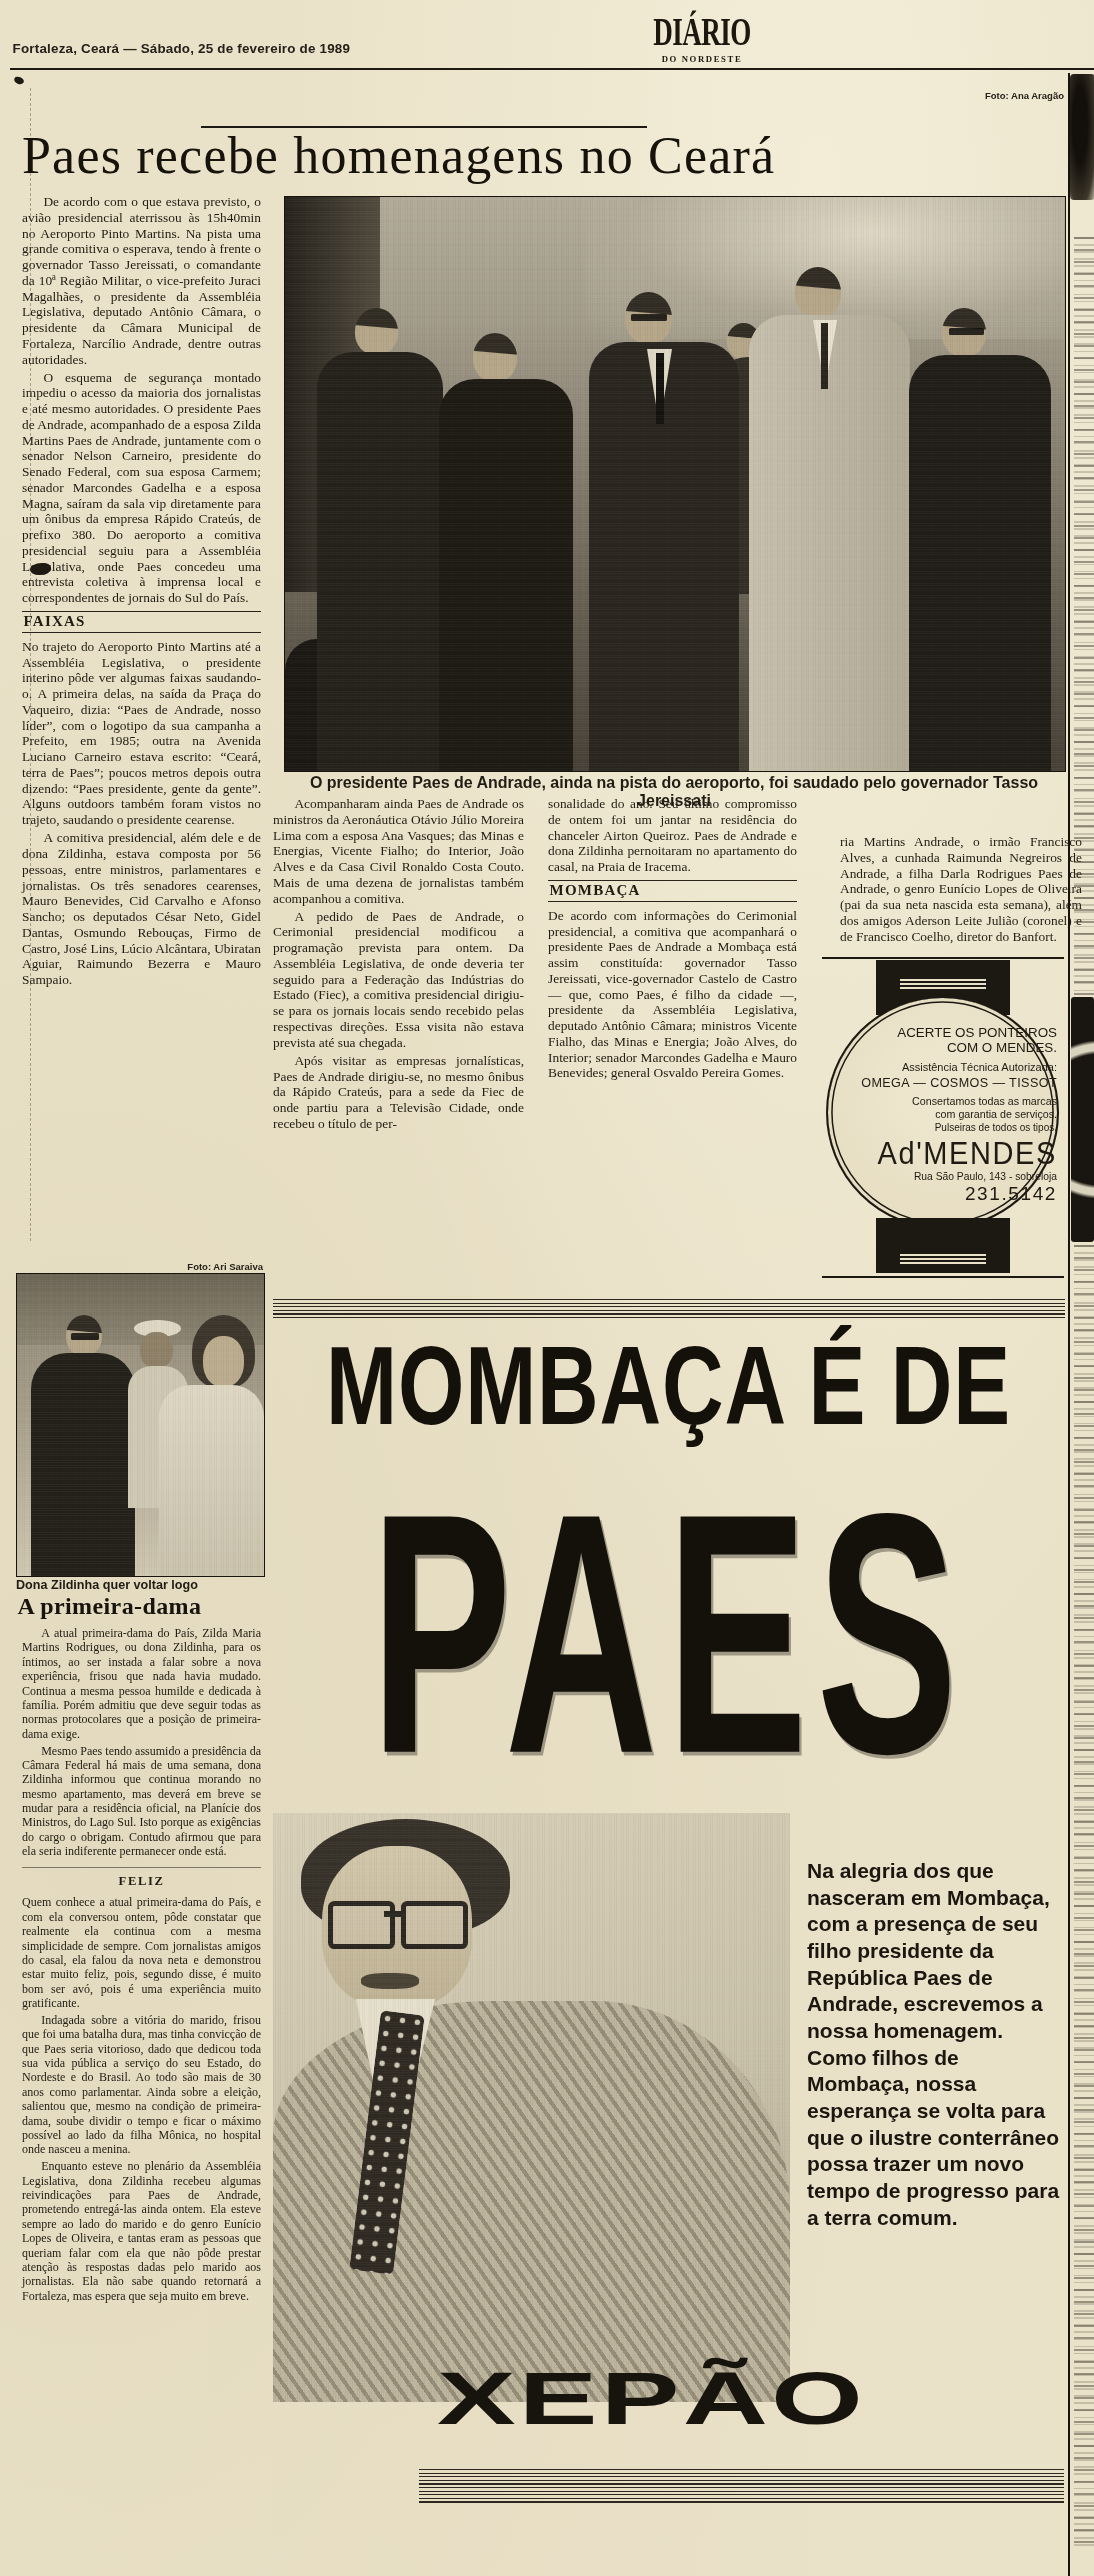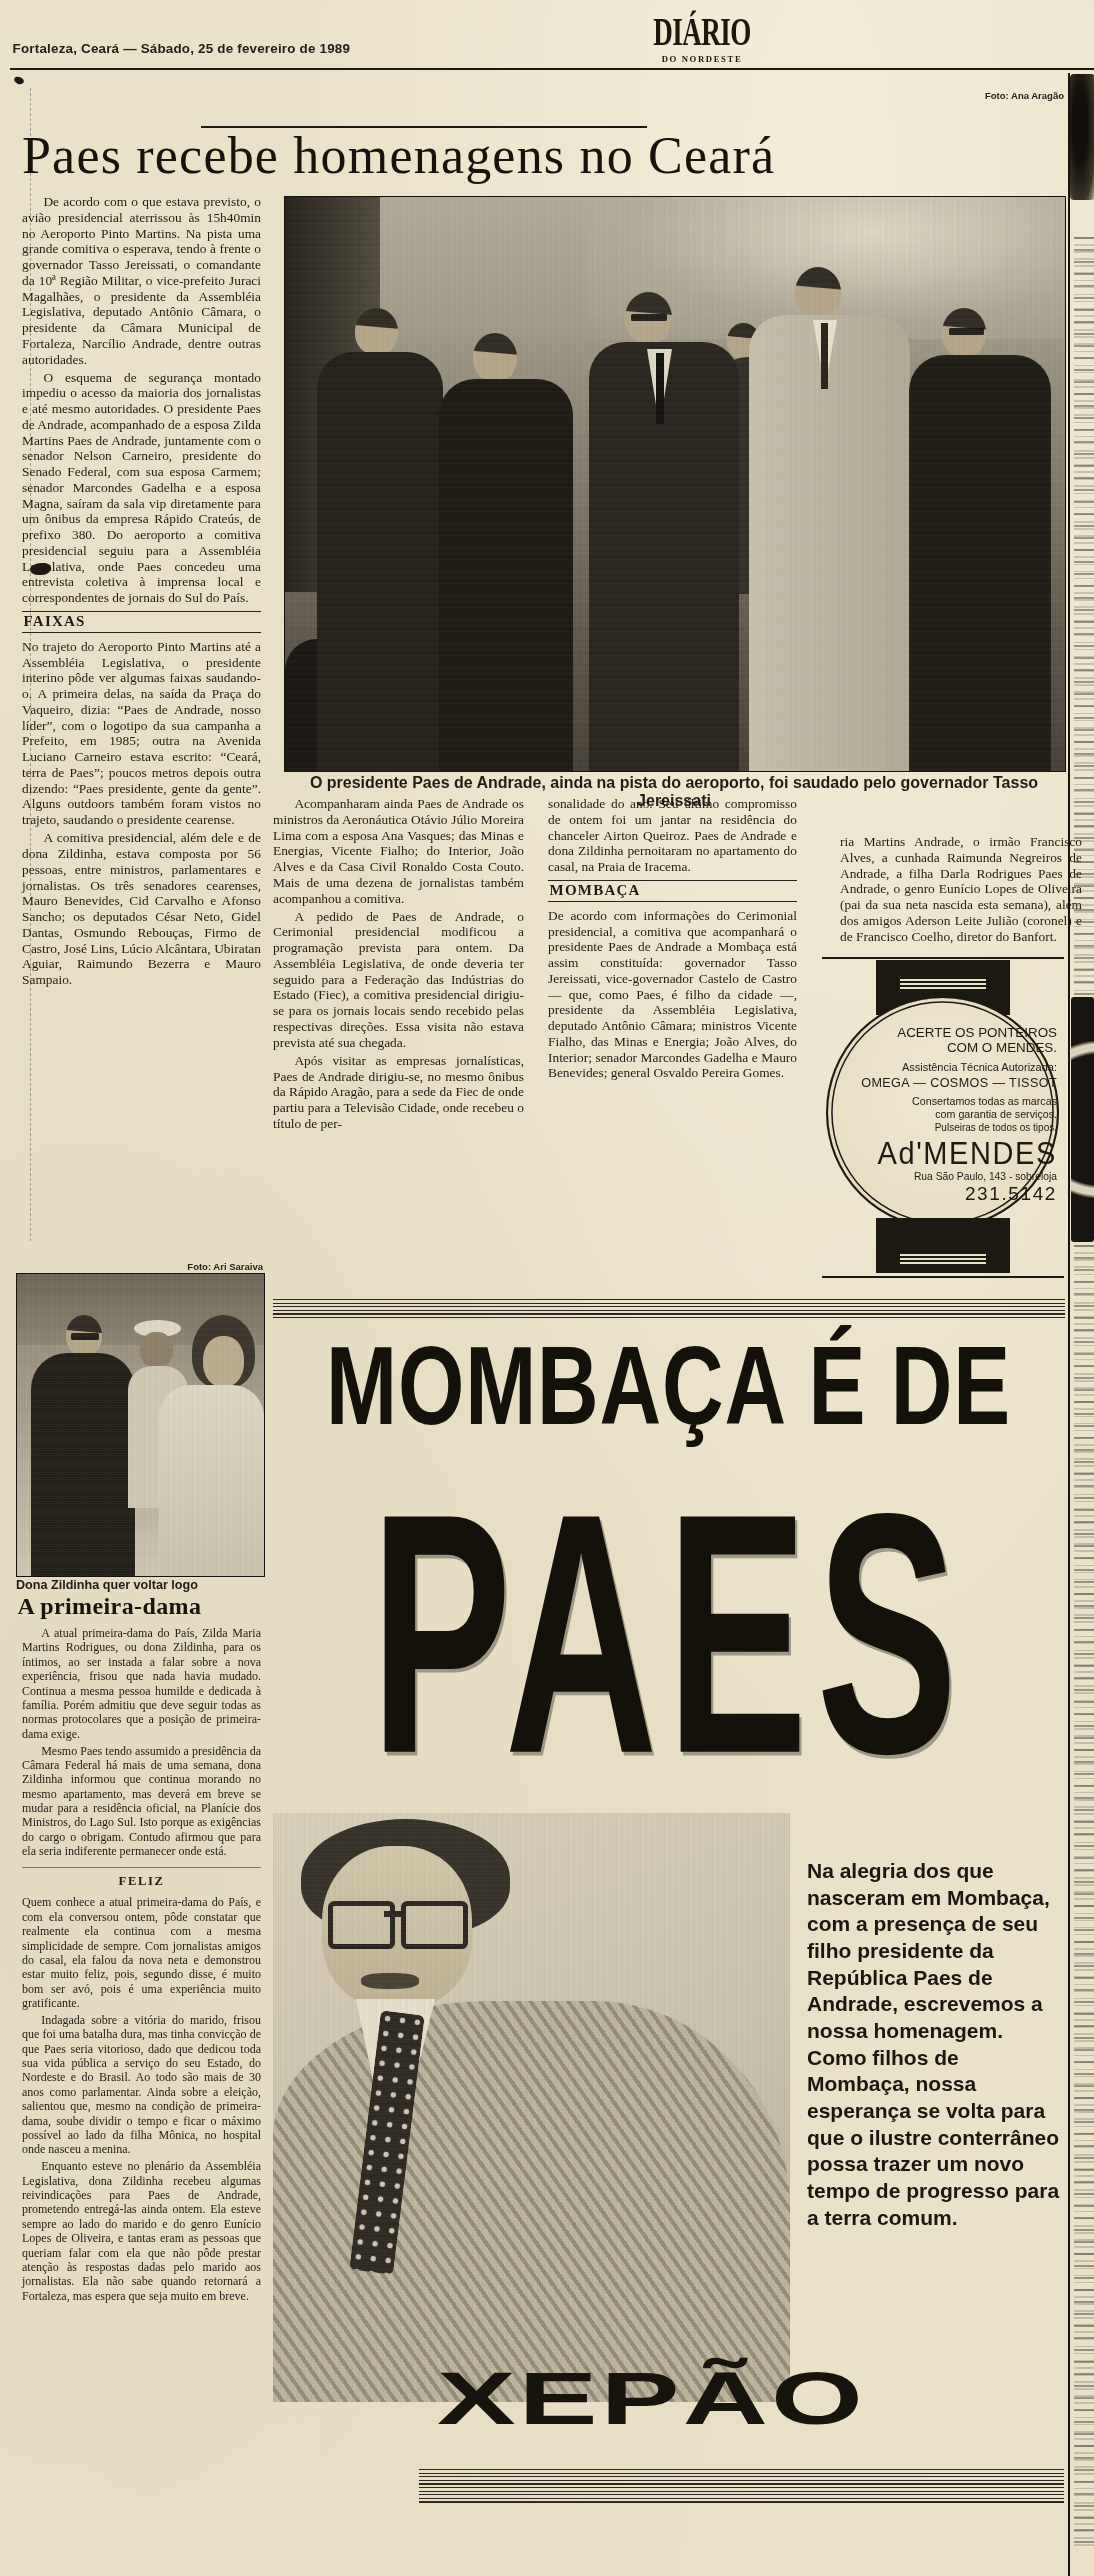--- a/index.html
+++ b/index.html
@@ -188,21 +188,21 @@
     <p>De acordo com o que estava previsto, o avião presidencial aterrissou às 15h40min no Aeroporto Pinto Martins. Na pista uma grande comitiva o esperava, tendo à frente o governador Tasso Jereissati, o comandante da 10ª Região Militar, o vice-prefeito Juraci Magalhães, o presidente da Assembléia Legislativa, deputado Antônio Câmara, o presidente da Câmara Municipal de Fortaleza, Narcílio Andrade, dentre outras autoridades.</p>
     <p>O esquema de segurança montado impediu o acesso da maioria dos jornalistas e até mesmo autoridades. O presidente Paes de Andrade, acompanhado de a esposa Zilda Martins Paes de Andrade, juntamente com o senador Nelson Carneiro, presidente do Senado Federal, com sua esposa Carmem; senador Marcondes Gadelha e a esposa Magna, saíram da sala vip diretamente para um ônibus da empresa Rápido Crateús, de prefixo 380. Do aeroporto a comitiva presidencial seguiu para a Assembléia Legislativa, onde Paes concedeu uma entrevista coletiva à imprensa local e correspondentes de jornais do Sul do País.</p>
     <div class="sect-head">FAIXAS</div>
     <p class="noindent">No trajeto do Aeroporto Pinto Martins até a Assembléia Legislativa, o presidente interino pôde ver algumas faixas saudando-o. A primeira delas, na saída da Praça do Vaqueiro, dizia: “Paes de Andrade, nosso líder”, com o logotipo da sua campanha a Prefeito, em 1985; outra na Avenida Luciano Carneiro estava escrito: “Ceará, terra de Paes”; poucos metros depois outra dizendo: “Paes presidente, gente da gente”. Alguns outdoors também foram vistos no trajeto, saudando o presidente cearense.</p>
     <p>A comitiva presidencial, além dele e de dona Zildinha, estava composta por 56 pessoas, entre ministros, parlamentares e jornalistas. Os três senadores cearenses, Mauro Benevides, Cid Carvalho e Afonso Sancho; os deputados César Neto, Gidel Dantas, Osmundo Rebouças, Firmo de Castro, José Lins, Lúcio Alcântara, Ubiratan Aguiar, Raimundo Bezerra e Mauro Sampaio.</p>
   </div>
 
   <div class="abs body-col col2">
     <p>Acompanharam ainda Paes de Andrade os ministros da Aeronáutica Otávio Júlio Moreira Lima com a esposa Ana Vasques; das Minas e Energias, Vicente Fialho; do Interior, João Alves e da Casa Civil Ronaldo Costa Couto. Mais de uma dezena de jornalistas também acompanhou a comitiva.</p>
     <p>A pedido de Paes de Andrade, o Cerimonial presidencial modificou a programação prevista para ontem. Da Assembléia Legislativa, de onde deveria ter seguido para a Federação das Indústrias do Estado (Fiec), a comitiva presidencial dirigiu-se para os jornais locais sendo recebido pelas respectivas direções. Essa visita não estava prevista até sua chegada.</p>
-    <p>Após visitar as empresas jornalísticas, Paes de Andrade dirigiu-se, no mesmo ônibus da Rápido Aragão, para a sede da Fiec de onde partiu para a Televisão Cidade, onde recebeu o título de per-</p>
+    <p>Após visitar as empresas jornalísticas, Paes de Andrade dirigiu-se, no mesmo ônibus da Rápido Crateús, para a sede da Fiec de onde partiu para a Televisão Cidade, onde recebeu o título de per-</p>
   </div>
   <div class="abs body-col col3">
     <p class="noindent">sonalidade do ano. Seu último compromisso de ontem foi um jantar na residência do chanceler Airton Queiroz. Paes de Andrade e dona Zildinha pernoitaram no apartamento do casal, na Praia de Iracema.</p>
     <div class="sect-head">MOMBAÇA</div>
     <p class="noindent">De acordo com informações do Cerimonial presidencial, a comitiva que acompanhará o presidente Paes de Andrade a Mombaça está assim constituída: governador Tasso Jereissati, vice-governador Castelo de Castro — que, como Paes, é filho da cidade —, presidente da Assembléia Legislativa, deputado Antônio Câmara; ministros Vicente Fialho, das Minas e Energia; João Alves, do Interior; senador Marcondes Gadelha e Mauro Benevides; general Osvaldo Pereira Gomes.</p>
   </div>
   <div class="abs body-col col4">
     <p class="noindent">ria Martins Andrade, o irmão Francisco Alves, a cunhada Raimunda Negreiros de Andrade, a filha Darla Rodrigues Paes de Andrade, o genro Eunício Lopes de Oliveira (pai da sua neta nascida esta semana), além dos amigos Aderson Leite Julião (coronel) e de Francisco Coelho, diretor do Banfort.</p>
   </div>
 

